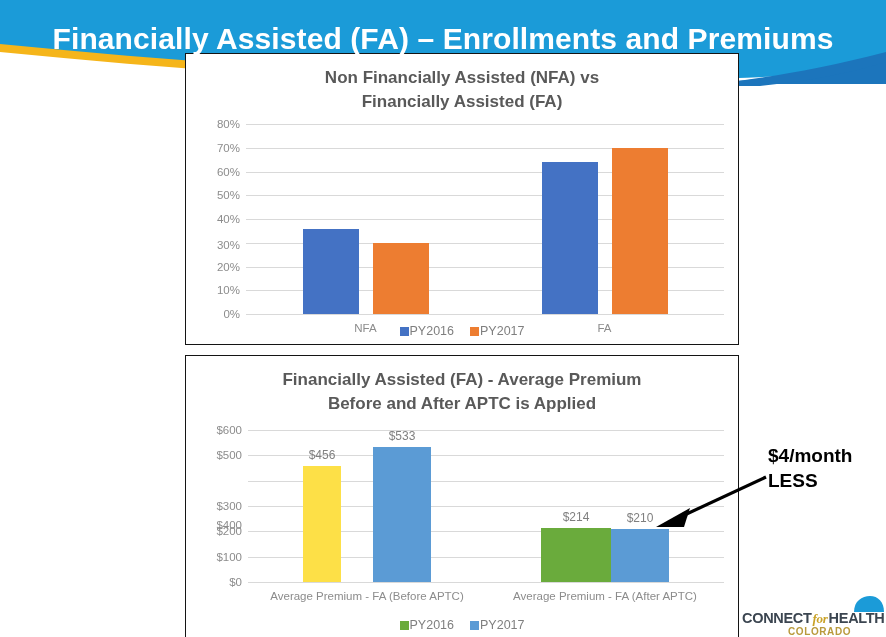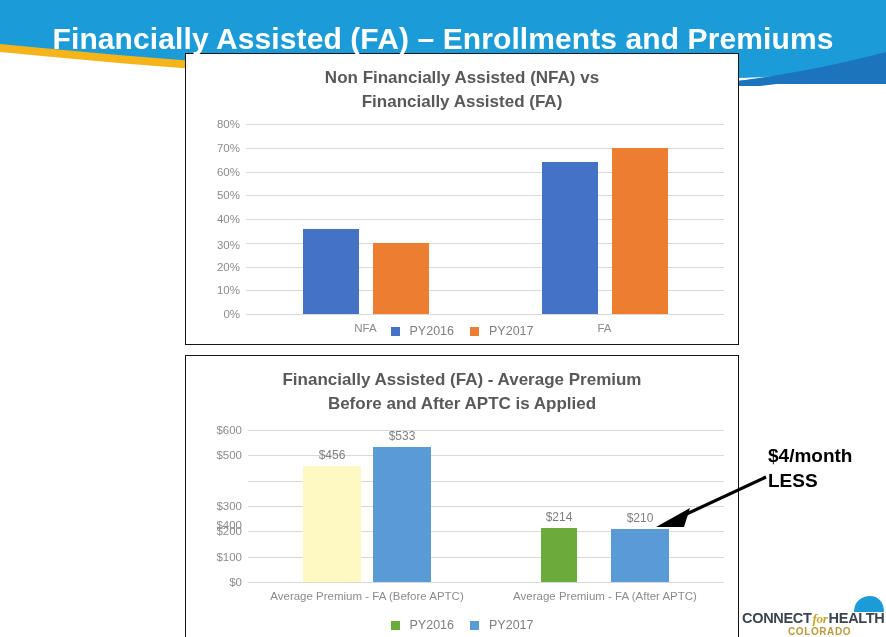--- a/index.html
+++ b/index.html
@@ -90,21 +90,21 @@
     transform:translateX(-50%);
     font-size:11.5px;
     color:#8c8c8c;
     white-space:nowrap;
   }
   .legend{
     position:absolute;left:0;width:100%;
     display:flex;justify-content:center;align-items:center;gap:16px;
     font-size:12.5px;color:#7f7f7f;
   }
-  .legend-item{display:flex;align-items:center;gap:10px;}
+  .legend-item{display:flex;align-items:center;gap:1px;}
   .legend-swatch{width:9px;height:9px;display:inline-block;}
   #chart1 .legend{top:270px;}
   #chart2 .legend{top:262px;}
 
   
   .annotation{
     position:absolute;
     left:768px;top:443px;
     font-size:19px;font-weight:bold;color:#000;
     line-height:25px;
@@ -208,28 +208,28 @@
         <div class="gridline" style="top: 101.333px;"></div>
         <div class="axis-label" style="top: 101.333px;">$200</div>
         <div class="gridline" style="top: 76px;"></div>
         <div class="axis-label" style="top: 76px;">$300</div>
         <div class="gridline" style="top: 50.6667px;"></div>
         <div class="axis-label" style="top: 50.6667px; margin-top: 44px;">$400</div>
         <div class="gridline" style="top: 25.3333px;"></div>
         <div class="axis-label" style="top: 25.3333px;">$500</div>
         <div class="gridline" style="top: 0px;"></div>
         <div class="axis-label" style="top: 0px;">$600</div>
-        <div class="bar" style="left: 55px; width: 58px; height: 115.52px; background: #fef9c3;">
+        <div class="bar" style="left: 55px; width: 38px; height: 115.52px; background: #fde047;">
           <span class="bar-value">$456</span>
         </div>
         <div class="bar" style="left: 125px; width: 58px; height: 135.027px; background: rgb(91, 155, 213);">
           <span class="bar-value">$533</span>
         </div>
         <div class="cat-label" style="left: 119px;">Average Premium - FA (Before APTC)</div>
-        <div class="bar" style="left: 293px; width: 36px; height: 54.2133px; background: rgb(106, 171, 60);">
+        <div class="bar" style="left: 293px; width: 70px; height: 54.2133px; background: rgb(106, 171, 60);">
           <span class="bar-value">$214</span>
         </div>
         <div class="bar" style="left: 363px; width: 58px; height: 53.2px; background: rgb(91, 155, 213);">
           <span class="bar-value">$210</span>
         </div>
         <div class="cat-label" style="left: 357px;">Average Premium - FA (After APTC)</div>
       </div>
     <div class="legend" id="legend2">
         <span class="legend-item">
           <span class="legend-swatch" style="background: rgb(106, 171, 60);"></span>

